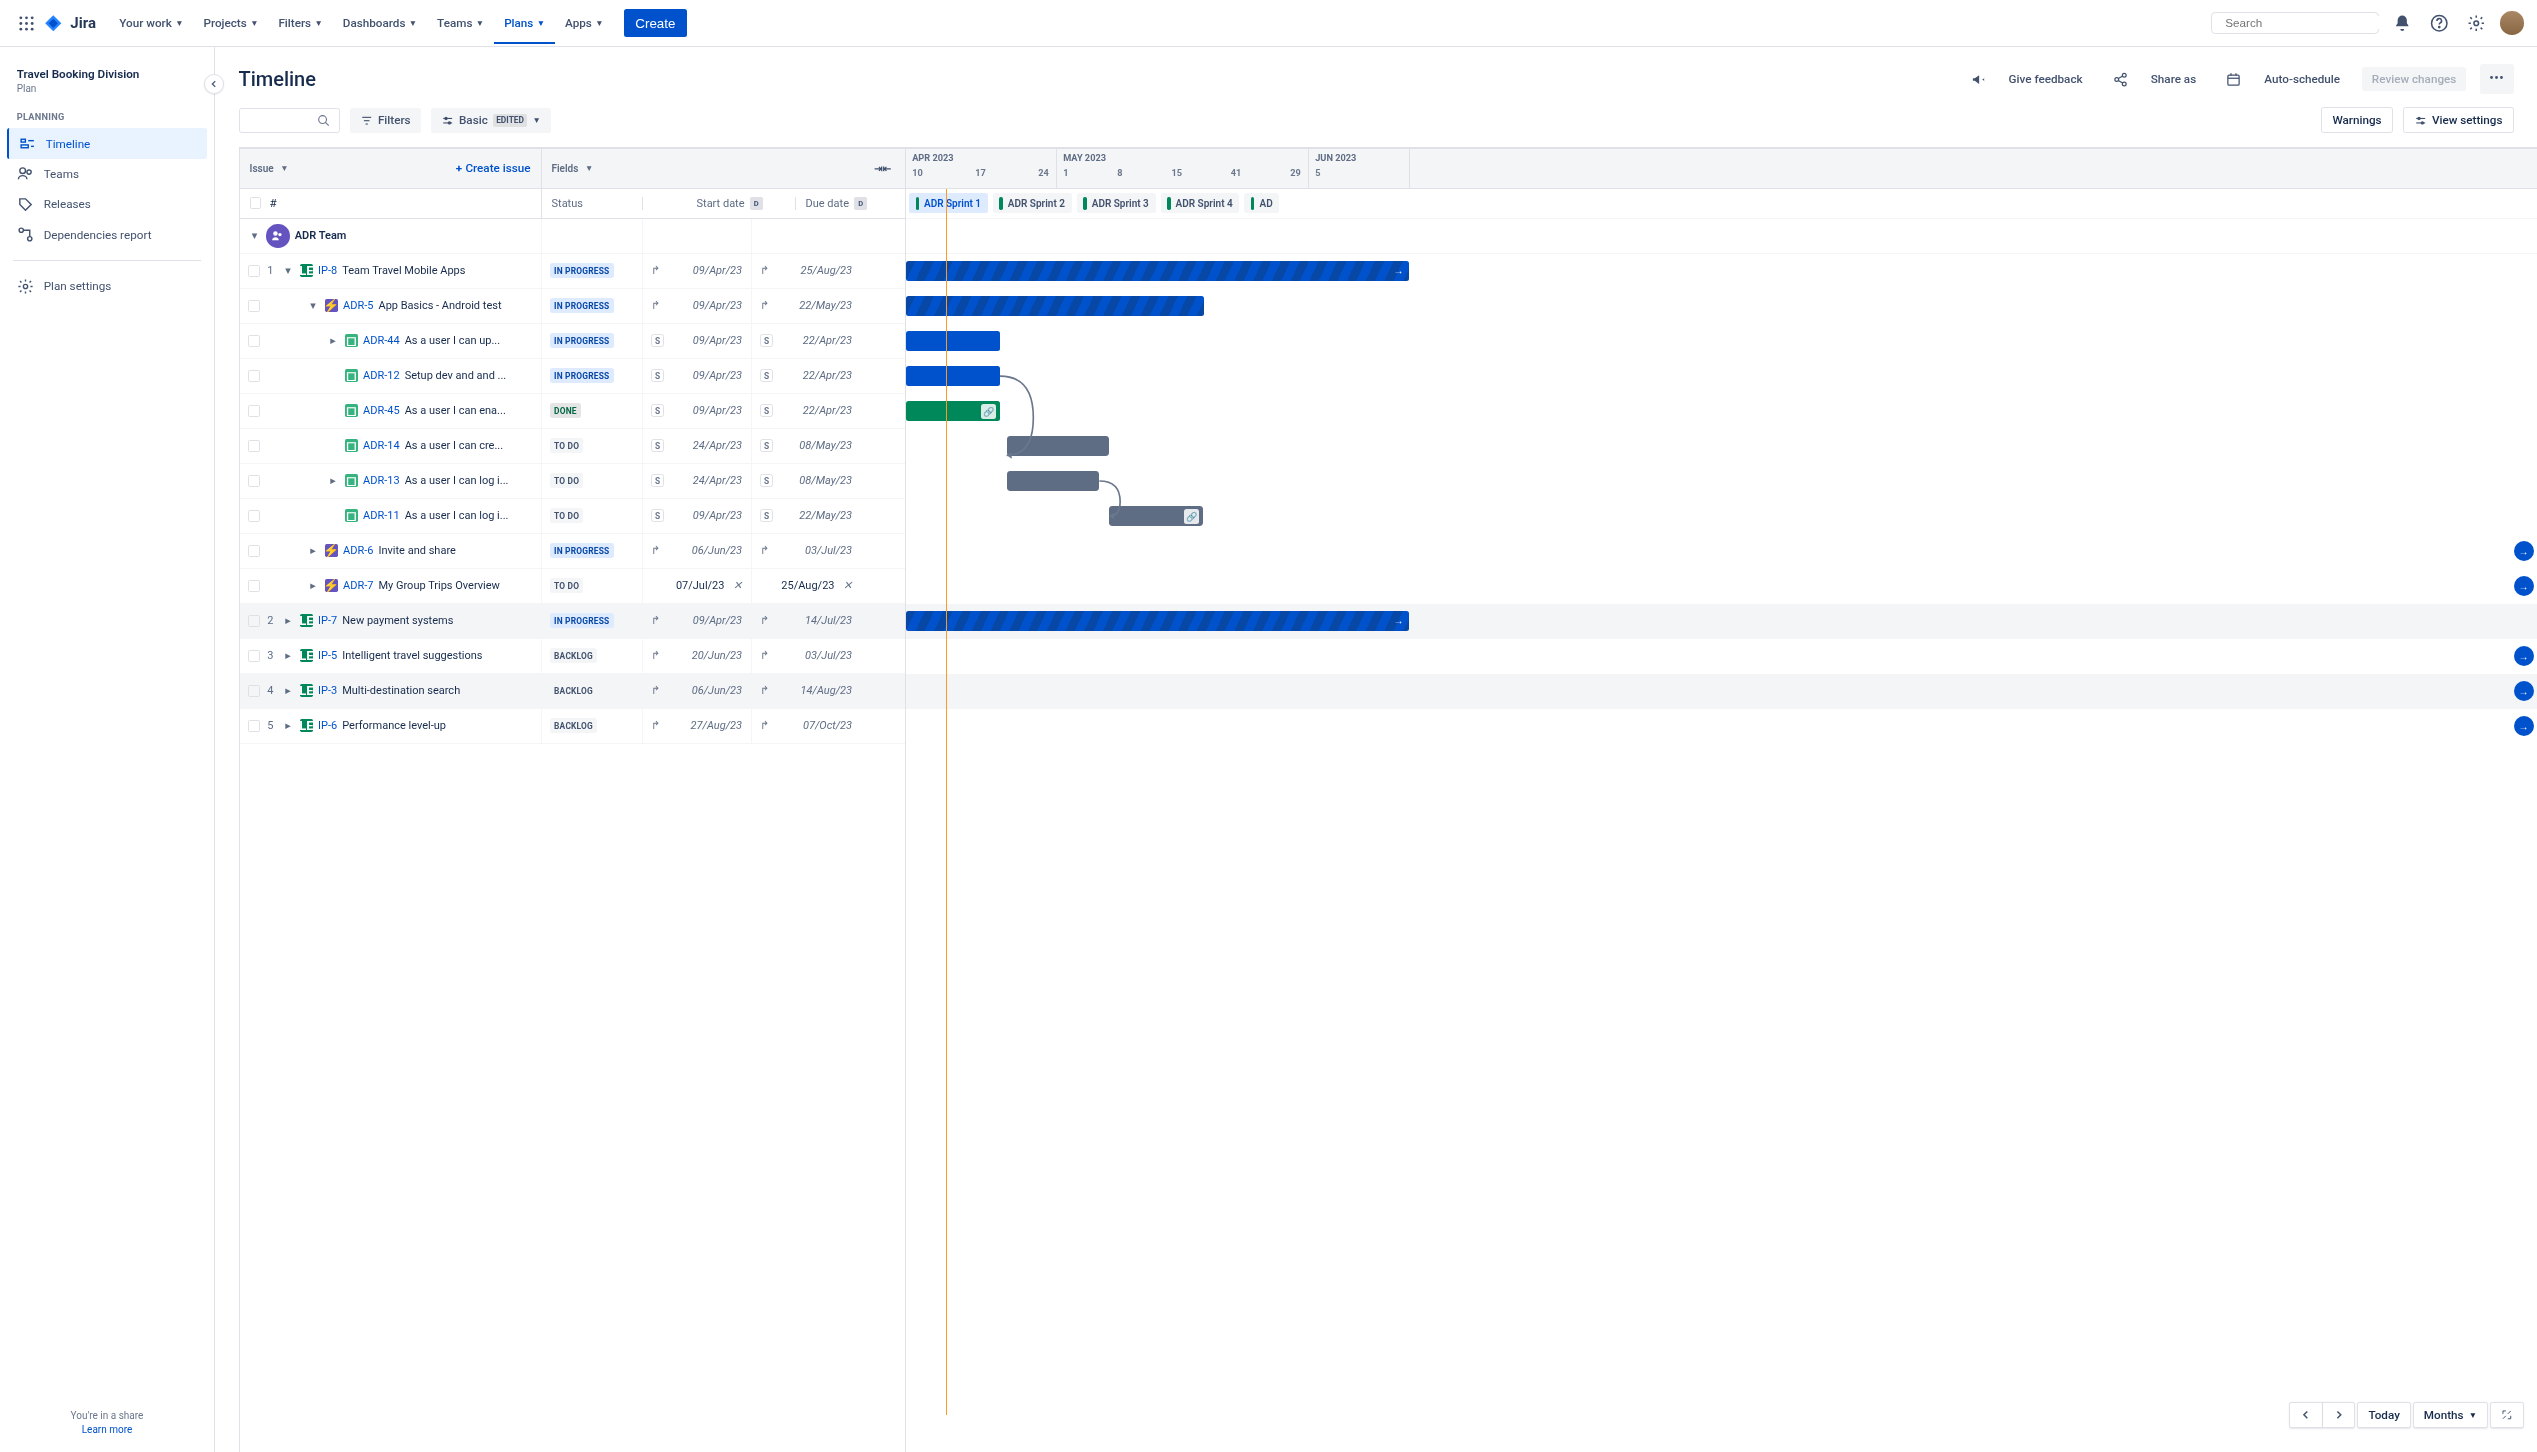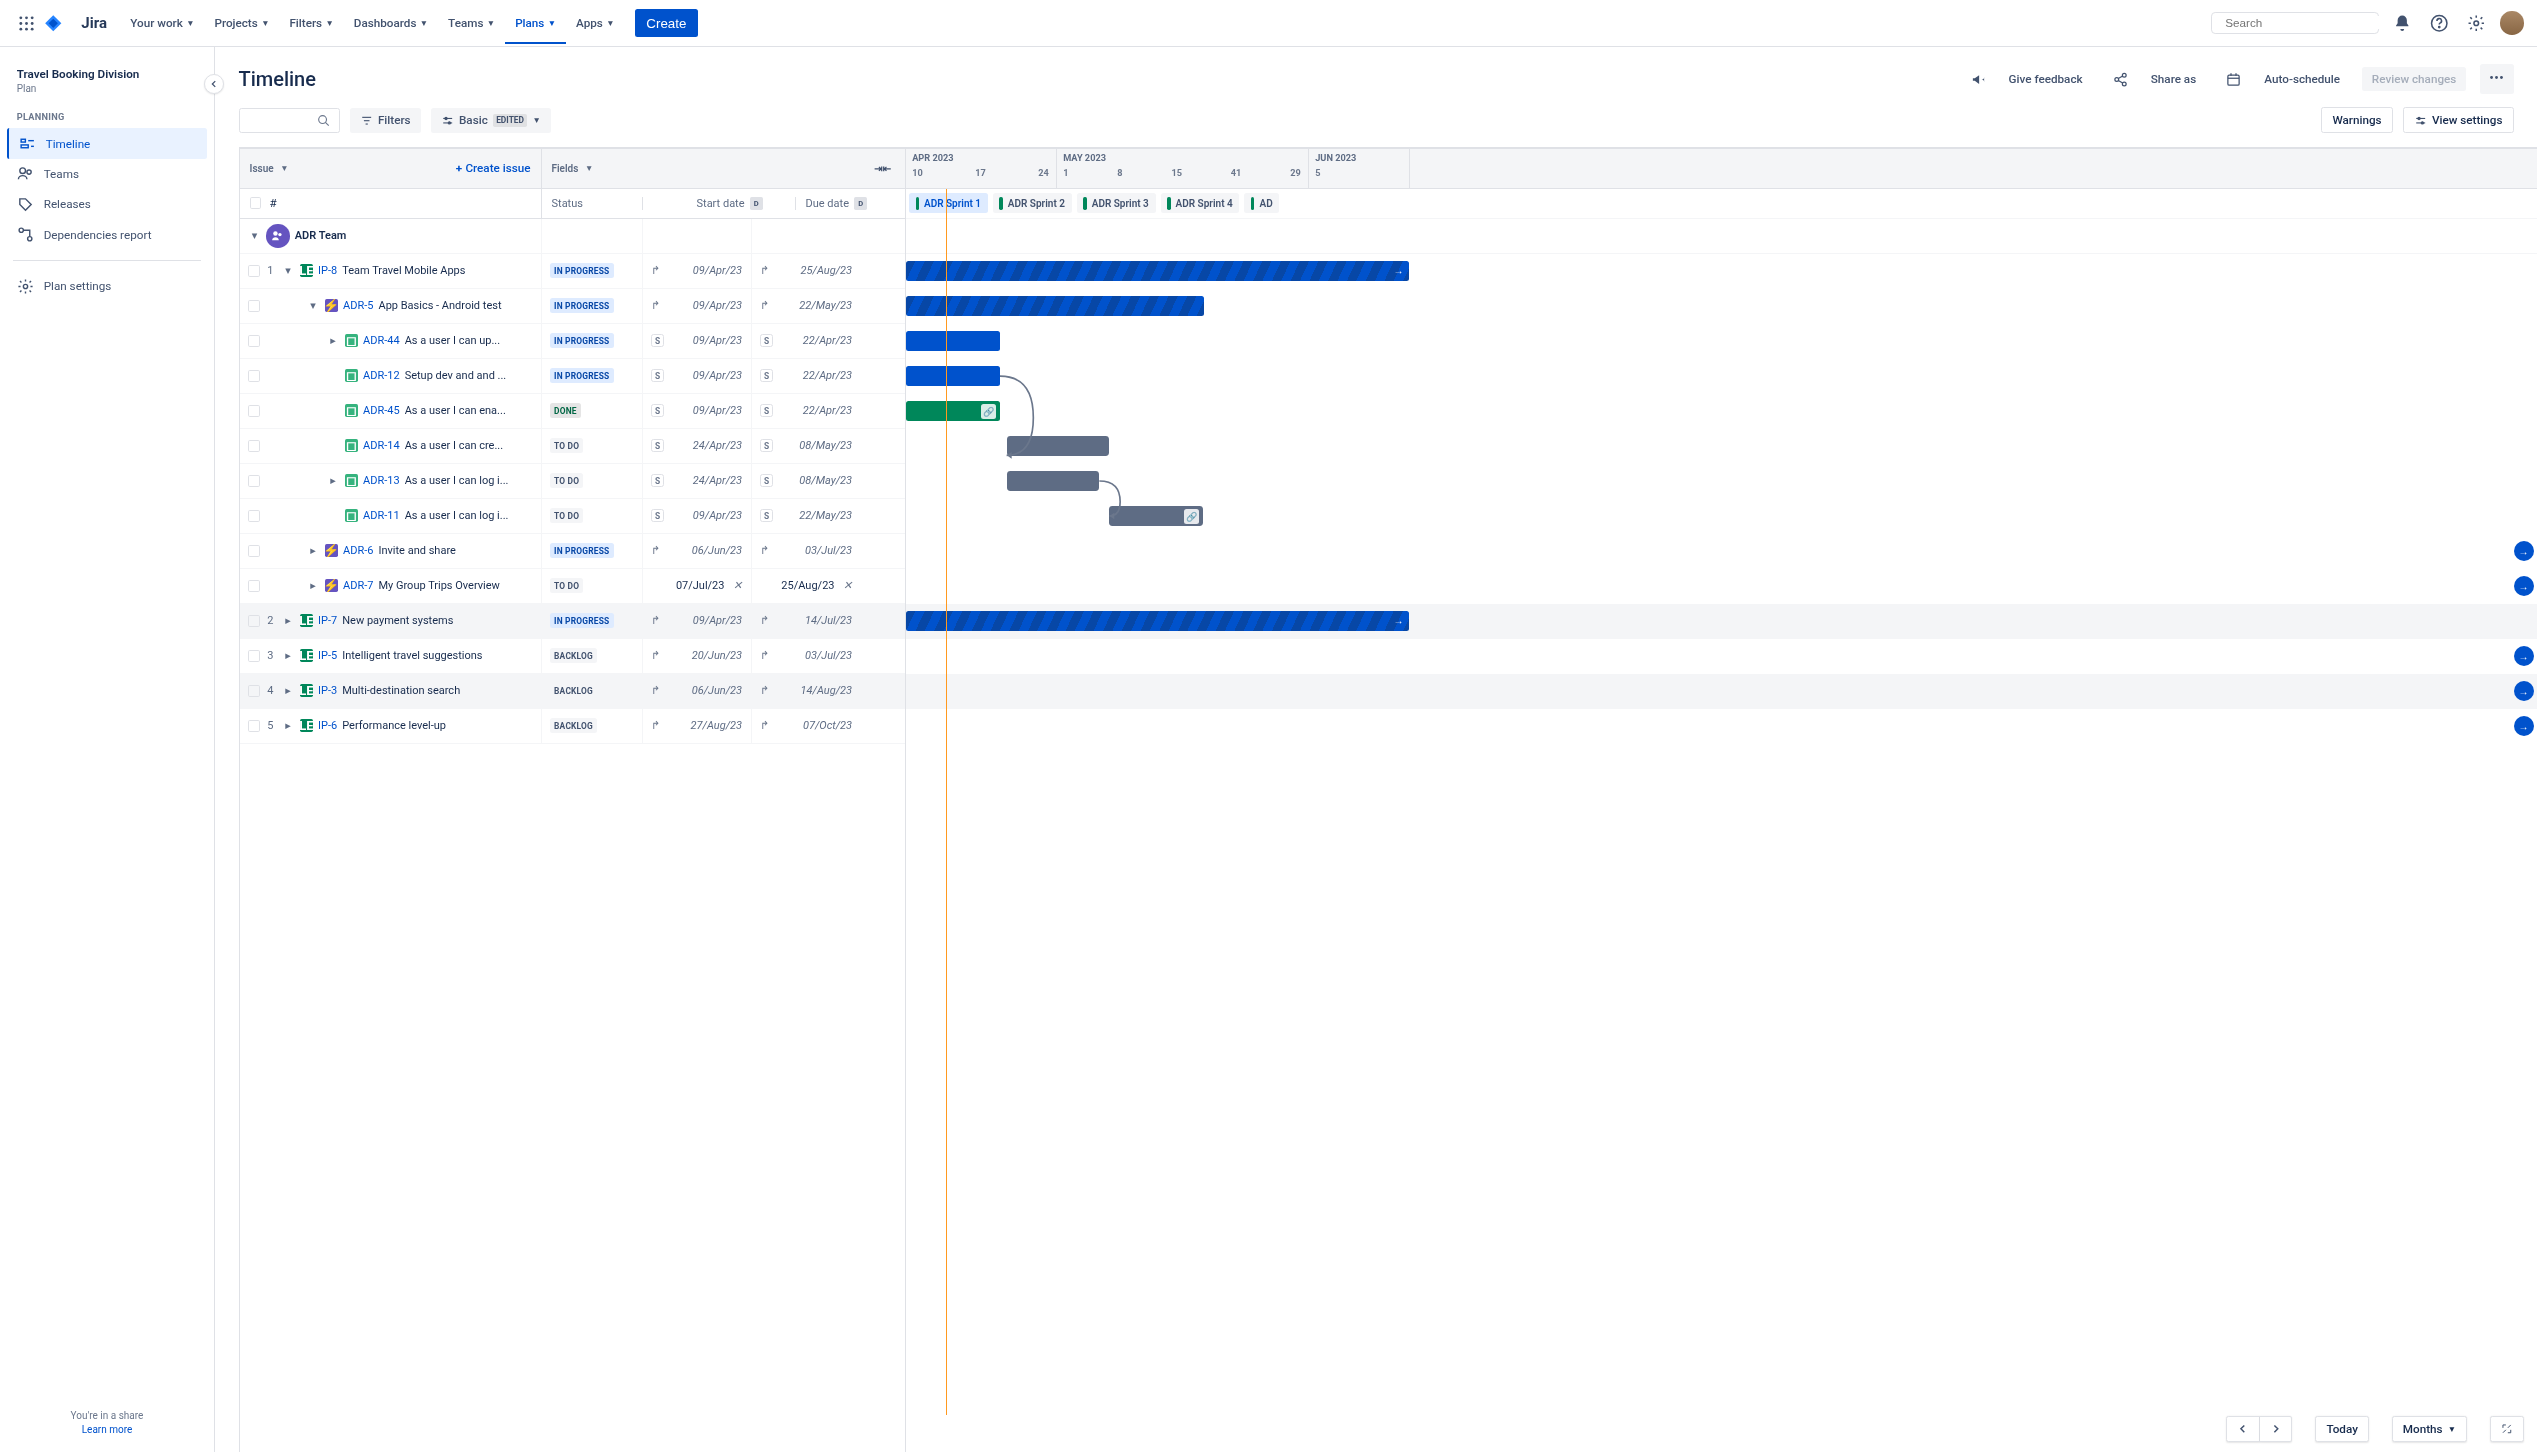--- a/index.html
+++ b/index.html
@@ -1,20 +1,20 @@
 <!DOCTYPE html>
 <html style="font-size:13.4px"><head>
 <meta charset="utf-8">
 <style>
 * { box-sizing: border-box; margin: 0; padding: 0; }
 body { font-family: -apple-system, BlinkMacSystemFont, "Segoe UI", Roboto, sans-serif; font-size: 11.7px; color: #172B4D; background: #fff; overflow: hidden; }
 
 
 .topnav { height: 47px; display: flex; align-items: center; padding: 0 13.4px; border-bottom: 0.8px solid #DFE1E6; gap: 3.4px; }
-.topnav .logo { display: flex; gap: 19px; margin-right: 10px; }
+.topnav .logo { display: flex; gap: 8px; margin-right: 10px; }
 .topnav .logo-text { font-weight: 700; color: #253858; font-size: 15px; }
 .nav-item { padding: 6.7px 10px; color: #42526E; font-weight: 500; display: flex; align-items: center; gap: 3.4px; cursor: pointer; border-radius: 2.5px; }
 .nav-item.active { color: #0052CC; border-bottom: 2.5px solid #0052CC; border-radius: 0; padding-bottom: 11.7px; padding-top: 14.3px; }
 .btn-create { background: #0052CC; color: #fff; padding: 6.7px 11.7px; border: none; border-radius: 2.5px; font-weight: 500; cursor: pointer; margin-left: 6.7px; }
 .spacer { flex: 1; }
 .search-box { display: flex; align-items: center; border: 1.7px solid #DFE1E6; border-radius: 4.2px; padding: 3.4px 8.4px; width: 168px; background: #fff; }
 .search-box input { border: none; outline: none; flex: 1; margin-left: 5px; font-size: 11.7px; }
 .icon-btn { width: 27px; height: 27px; display: flex; align-items: center; justify-content: center; cursor: pointer; margin-left: 6.7px; color: #42526E; border-radius: 50%; }
 .avatar { width: 23.5px; height: 23.5px; border-radius: 50%; background: linear-gradient(#aa8866,#886644); margin-left: 6.7px; }
 .chevron { font-size: 8.4px; }
@@ -106,21 +106,21 @@
 .bar-grey { background: #5E6C84; border-radius: 3.4px; }
 .bar .gotoicon { position: absolute; right: 5px; top: 3.4px; color: #fff; font-size: 10px; }
 .bar .linkicon { position: absolute; right: 3.4px; top: 2.5px; width: 15px; height: 15px; background: rgba(255,255,255,0.85); border-radius: 2.5px; display: flex; align-items: center; justify-content: center; font-size: 9.2px; }
 .offscreen { position: absolute; right: 3.4px; top: 7.6px; width: 20px; height: 20px; background: #0052CC; border-radius: 10px; color: #fff; display: flex; align-items: center; justify-content: center; font-size: 10px; }
 .sprint-row { height: 30px; display: flex; align-items: center; gap: 5px; padding-left: 3.4px; border-bottom: 0.8px solid #F4F5F7; }
 .sprint { background: #F4F5F7; border-radius: 2.5px; padding: 3.4px 6.7px; font-size: 10px; font-weight: 600; color: #42526E; display: flex; align-items: center; gap: 5px; }
 .sprint.active { background: #DEEBFF; color: #0052CC; }
 .sprint .stripe { width: 3.4px; height: 13.4px; background: #00875A; border-radius: 1.7px; }
 .team-row { height: 35px; border-bottom: 0.8px solid #F4F5F7; }
 
-.bottom-controls { position: absolute; bottom: 10px; right: 13.4px; display: flex; gap: 23px; z-index: 20; }
+.bottom-controls { position: absolute; bottom: 24px; right: 13.4px; display: flex; gap: 2px; z-index: 20; }
 .bc-btn { background: #fff; border: 0.8px solid #DFE1E6; border-radius: 2.5px; padding: 5px 10px; display: flex; align-items: center; gap: 5px; cursor: pointer; box-shadow: 0 0.8px 1.7px rgba(0,0,0,0.1); font-weight: 500; }
 .bc-group { display: flex; }
 .bc-group .bc-btn:first-child { border-top-right-radius: 0; border-bottom-right-radius: 0; }
 .bc-group .bc-btn:last-child { border-top-left-radius: 0; border-bottom-left-radius: 0; border-left: none; }
 
 .collapse-ic { color: #42526E; cursor: pointer; margin-left: auto; margin-right: 3.4px; }
 
 svg.dep { position: absolute; pointer-events: none; overflow: visible; z-index: 3; }
 </style>
 </head>

